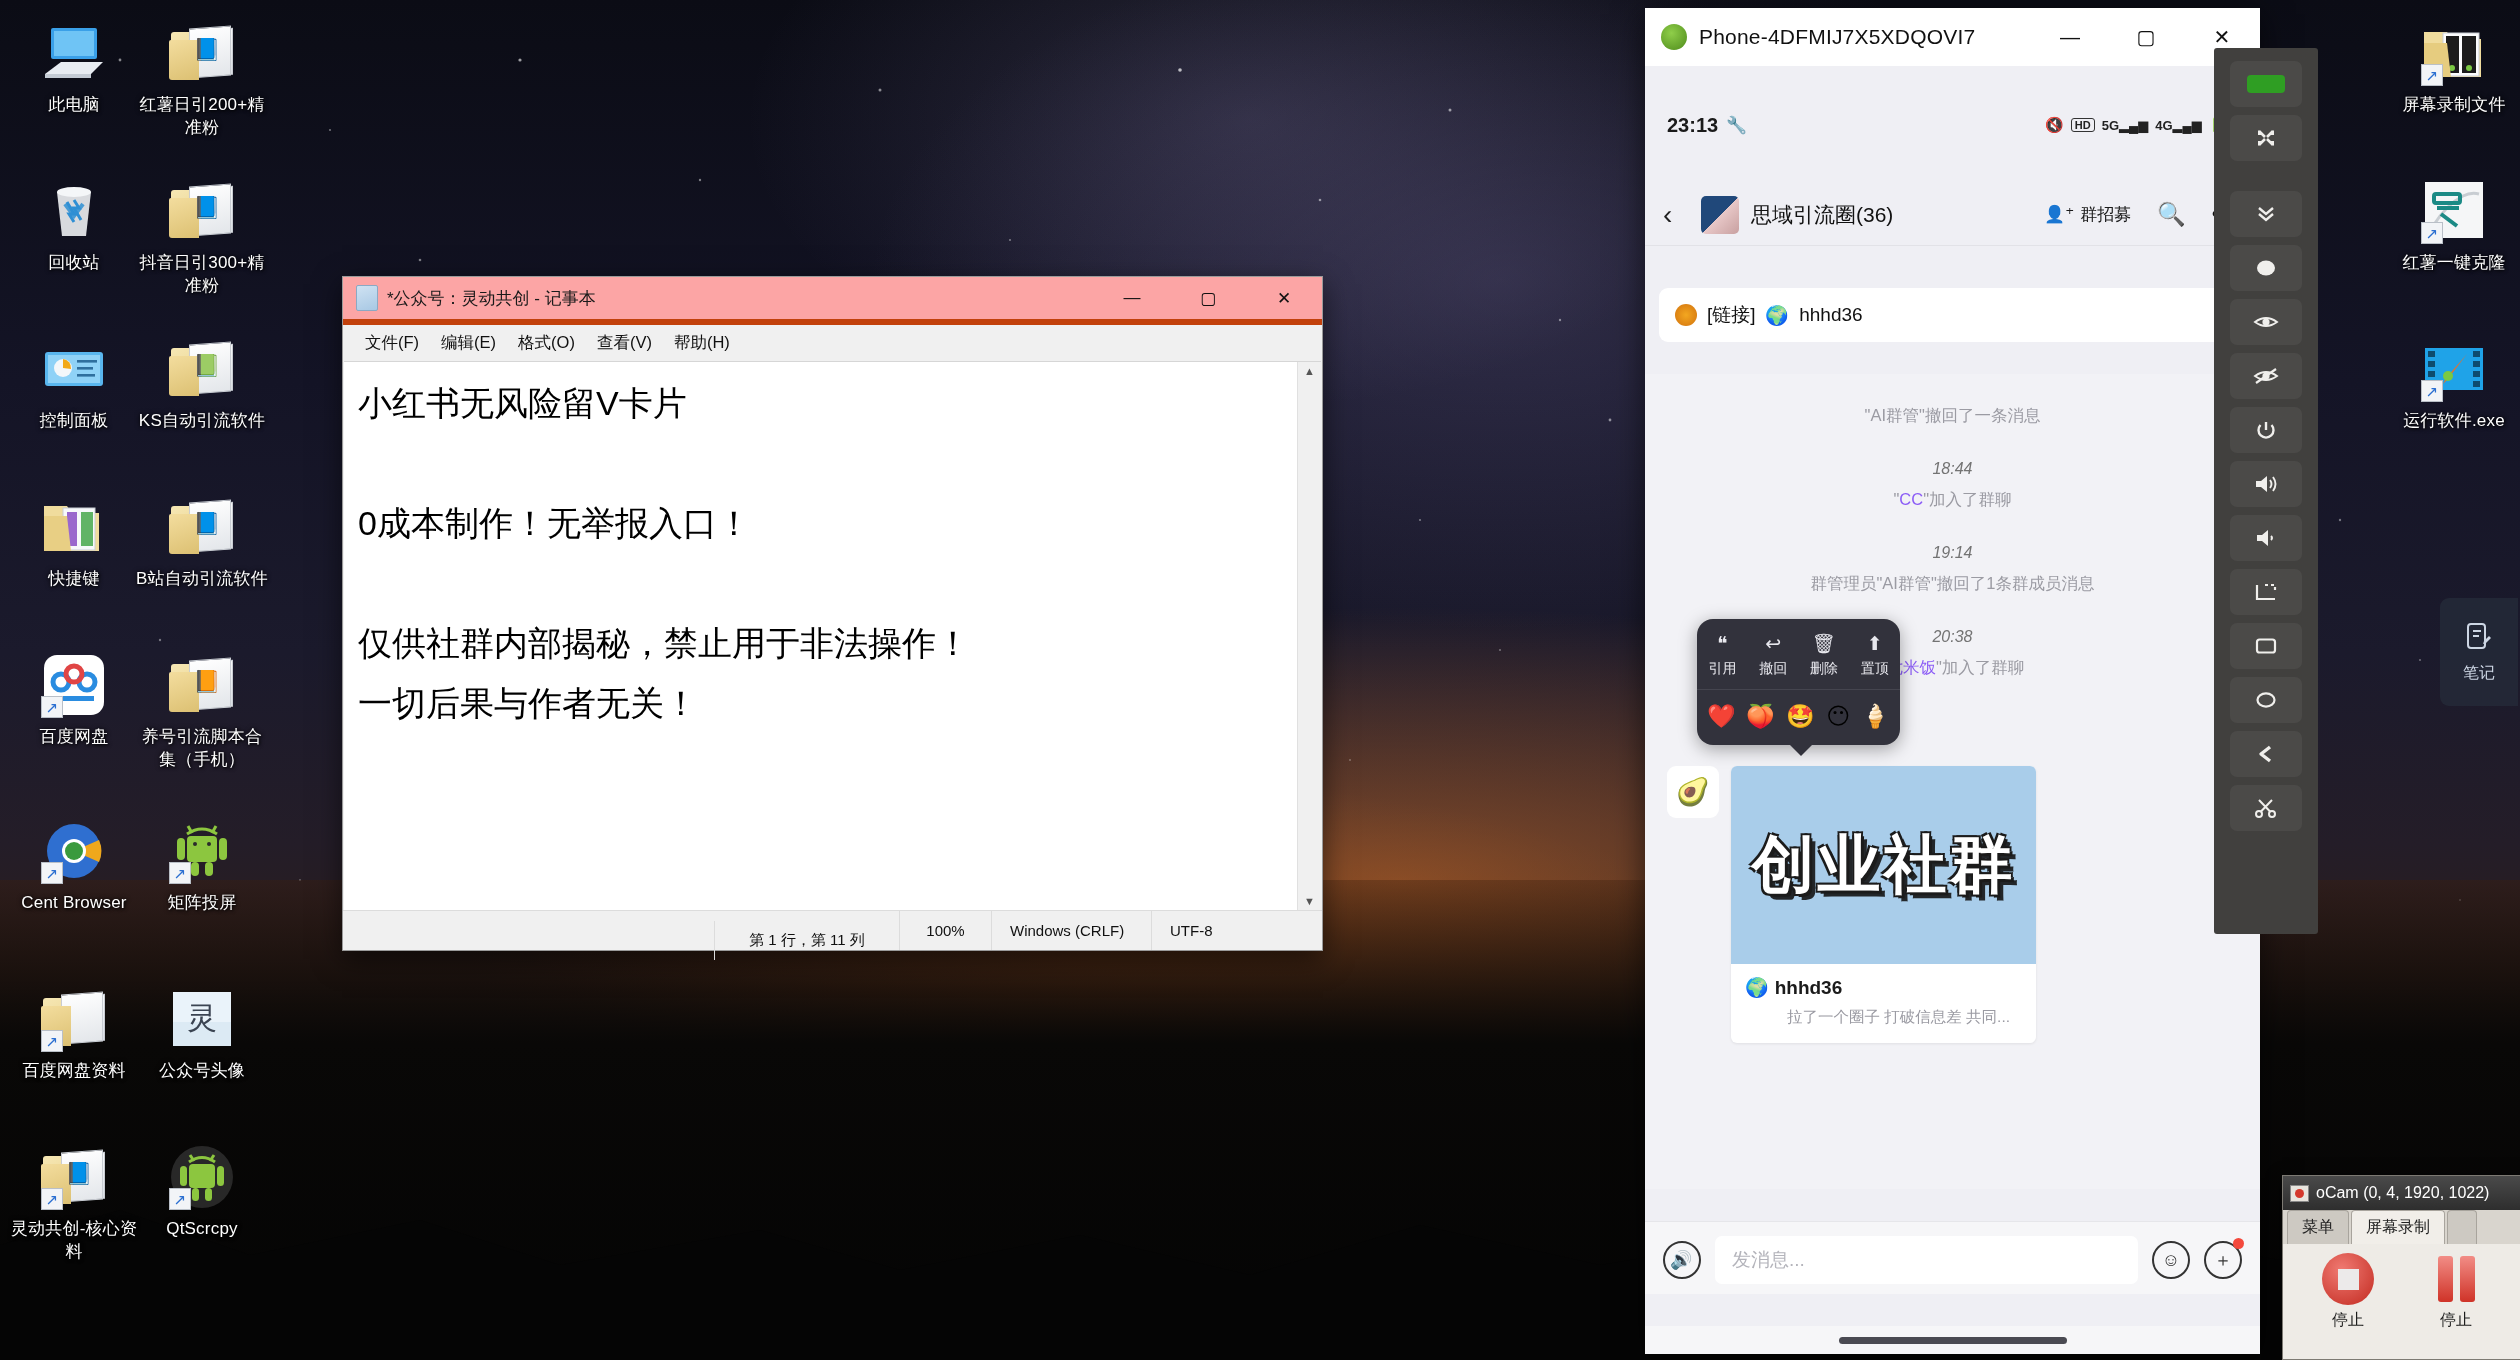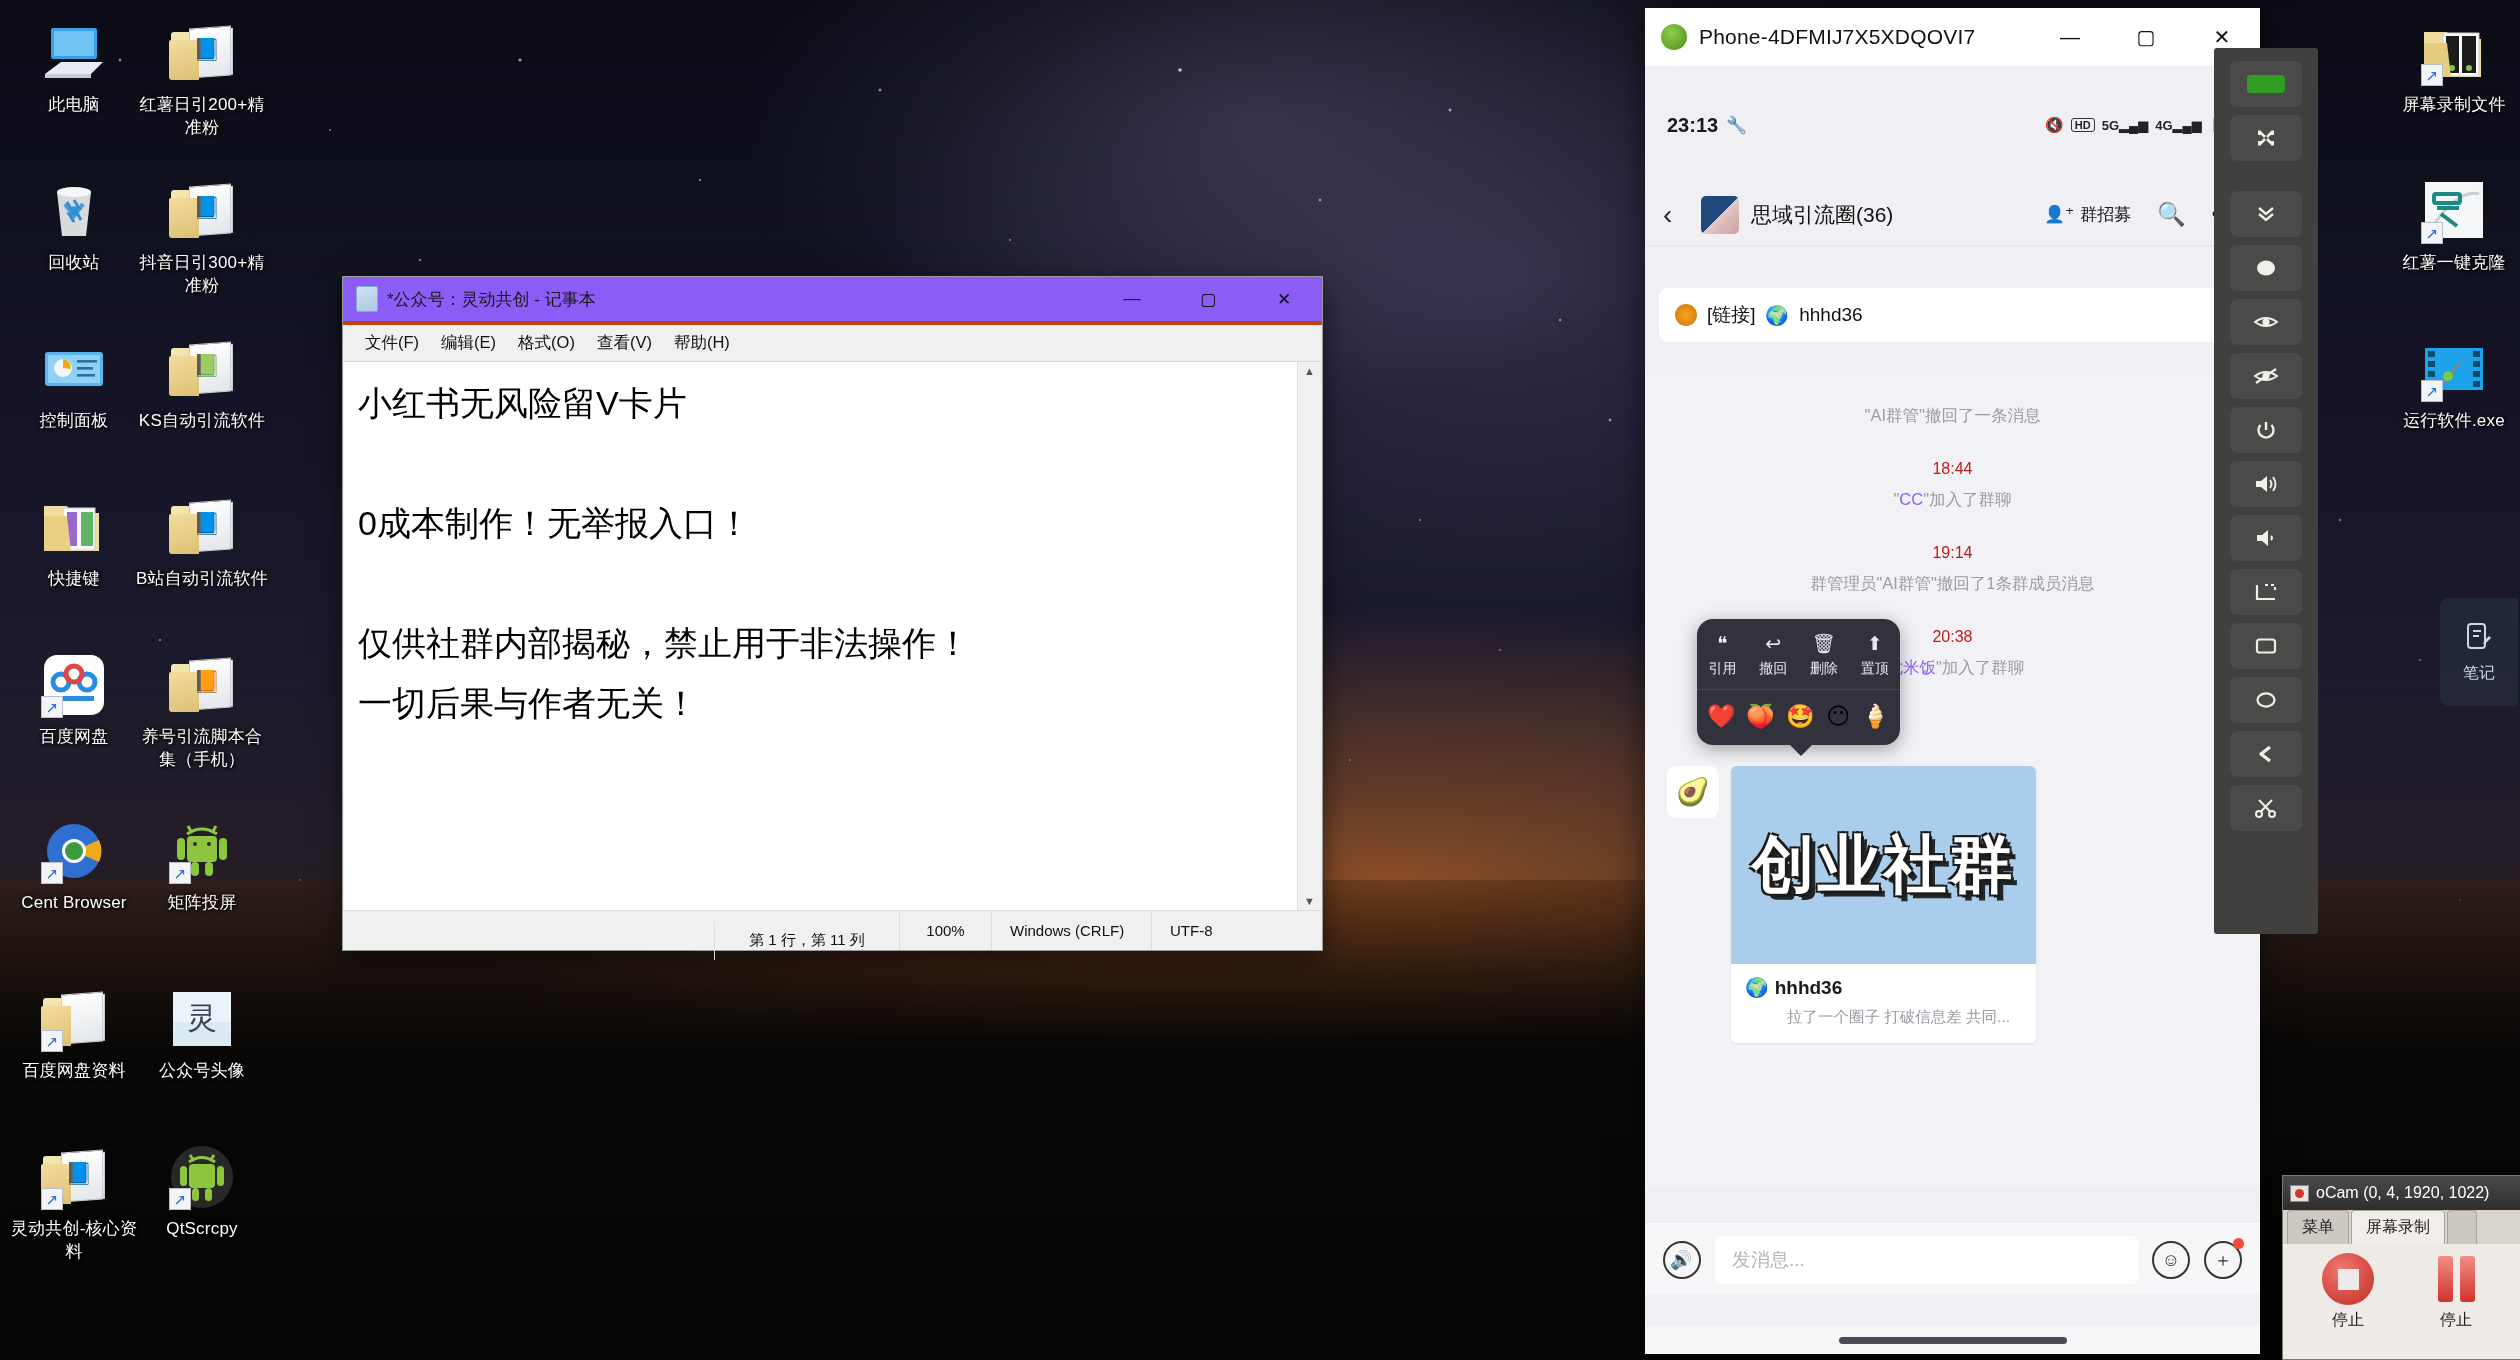--- a/index.html
+++ b/index.html
@@ -86,23 +86,23 @@
   
   #notepad {
     position:absolute;
     left:342px; top:276px; width:981px; height:675px;
     background:#f0f0f0;
     border:1px solid #9a9a9a;
     box-shadow: 0 8px 26px rgba(0,0,0,0.55);
     display:flex; flex-direction:column;
   }
   #np-title {
-    height:48px; background:#8b5cf6;
+    height:48px; background:#fca5a5;
     display:flex; align-items:center;
-    border-bottom:4px solid #c2410c;
+    border-bottom:6px solid #c2410c;
   }
   #np-title .npicon {
     width:22px;height:26px;margin:0 9px 0 13px;
     background:linear-gradient(160deg,#cfe2f2,#a8c8e4);
     border:1px solid #8aa9c4; border-radius:2px;
   }
   #np-title .t { font-size:17px; color:#1a1a1a; flex:1; }
   #np-title .wbtns { display:flex; height:48px; }
   #np-title .wbtn {
     width:76px; height:48px;
@@ -209,22 +209,22 @@
   #ph-chat {
     flex:1; position:relative; overflow:hidden;
     background:#f2f2f6; padding-top:26px;
   }
   .sysmsg {
     text-align:center; font-size:16.5px; color:#9b9ba3;
     margin:0 36px 0; line-height:30px;
   }
   .sysmsg .hl { color:#8b5cf6; }
   .tstamp {
-    text-align:center; font-size:16px; color:#b91c1c;
-    margin-top:30px; margin-bottom:6px;
+    text-align:center; font-size:16px; color:#737373;
+    margin-top:30px; margin-bottom:6px;font-style:italic;
   }
 
   
   #ctxmenu {
     position:absolute; left:52px; top:245px; width:203px;
     background:#32323c; border-radius:16px;
     box-shadow:0 4px 18px rgba(0,0,0,0.35);
     z-index:5;
   }
   #ctxmenu .row1 {

